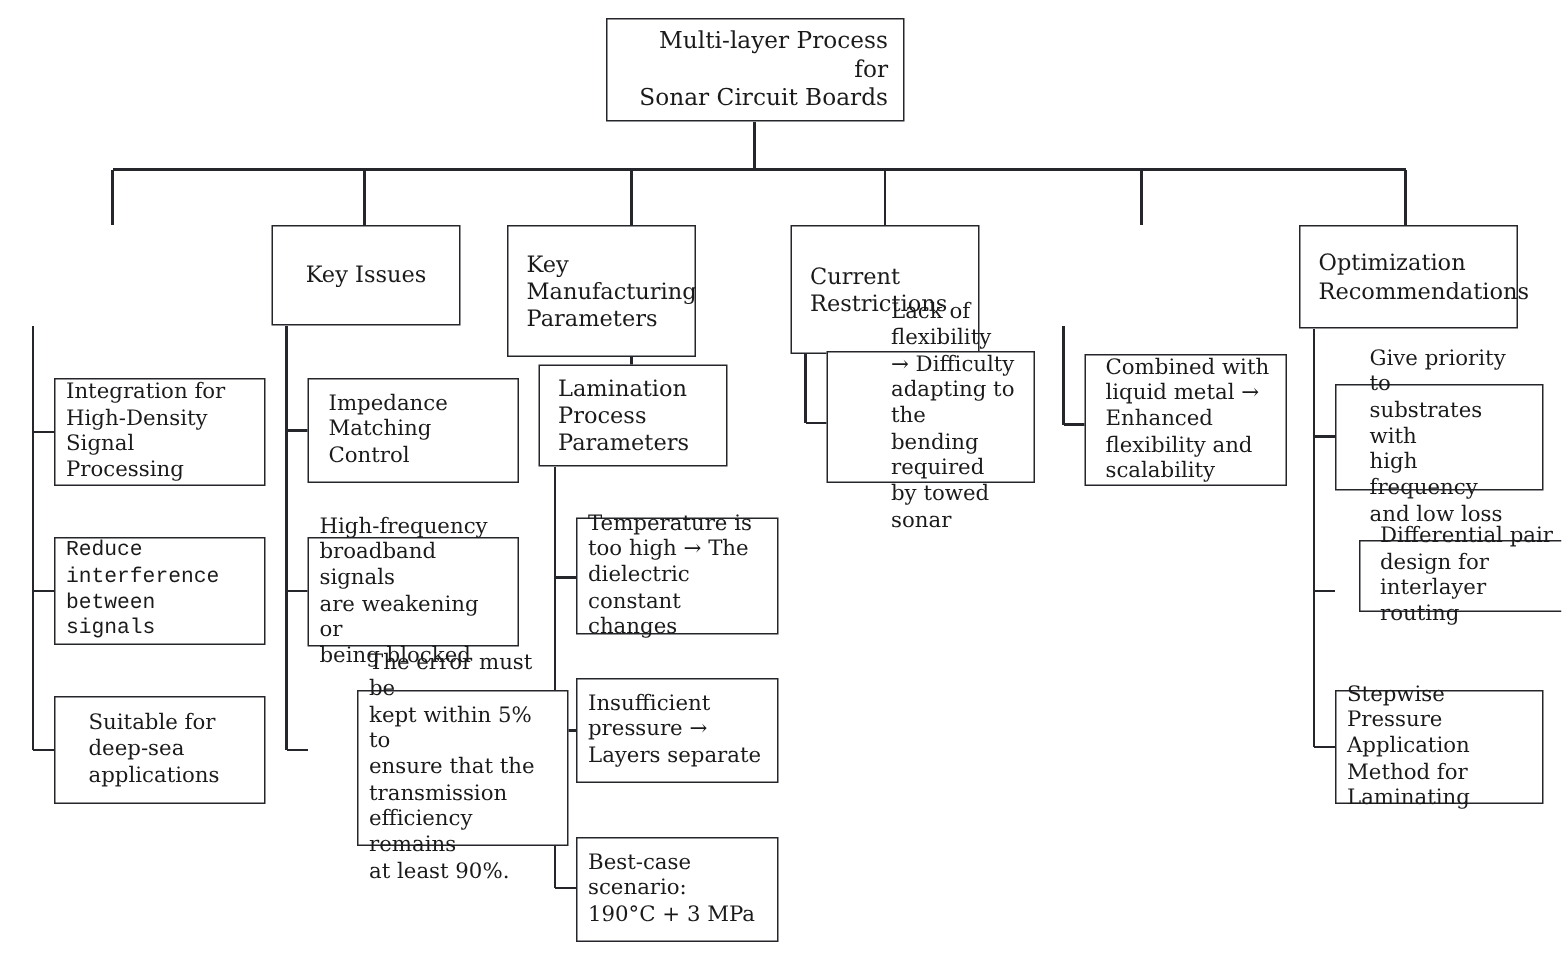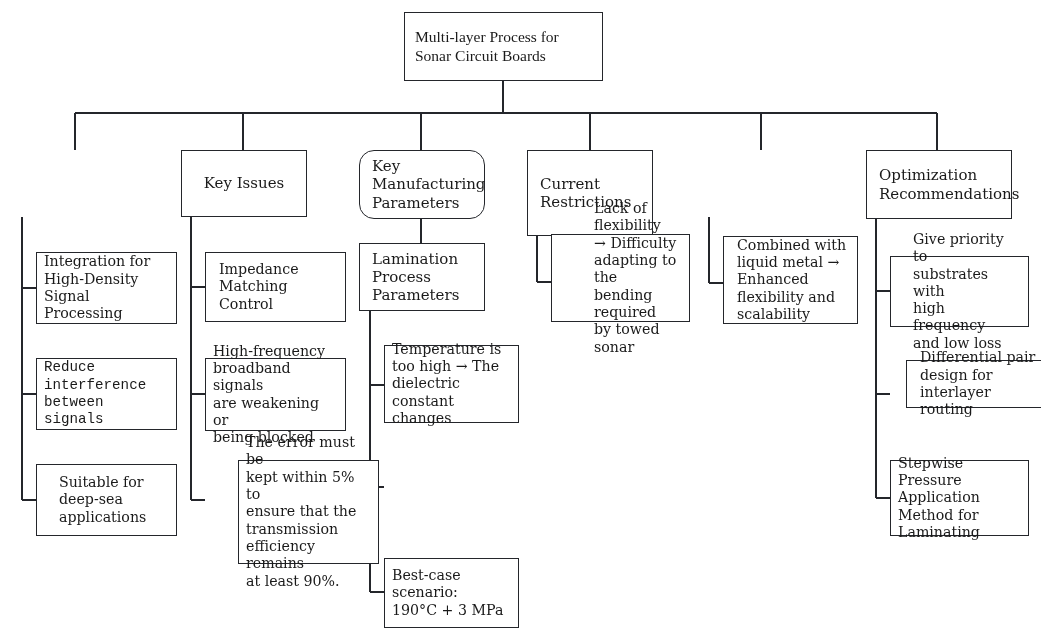--- a/index.html
+++ b/index.html
@@ -40,24 +40,23 @@
     display: block;
     width: 100%;
     line-height: 1.22;
     white-space: pre-line;
   }
   
   .n-root {
     border-width: 1.8px;
   }
   .n-root .txt {
-    text-align: left;
+    text-align: right;
     font-size: 15.5px;
     padding: 0 10px;
-    font-family: Liberation Serif, serif;
   }
   
   .n-cat .txt {
     font-size: 15px;
     padding: 0 12px;
   }
   .n-cat.center .txt { text-align: center; }
   .n-cat.left .txt   { text-align: left; }
   
   .n-leaf .txt {
@@ -157,35 +156,40 @@
   </div>
   <div class="node n-leaf" style="left:205px; top:460px; width:141px; height:104px;margin-left:33px;">
     <span class="txt">The error must be
 kept within 5% to
 ensure that the
 transmission
 efficiency remains
 at least 90%.</span>
   </div>
 
-  <div class="node n-cat left" style="left:359px; top:150px; width:126px; height:69px;border-radius:15px;">
+  <div class="node n-cat left" style="left:338px; top:150px; width:126px; height:88px;">
     <span class="txt">Key
 Manufacturing
 Parameters</span>
   </div>
   <div class="node n-cat left" style="left:359px; top:243px; width:126px; height:68px;">
     <span class="txt">Lamination
 Process
 Parameters</span>
   </div>
   <div class="node n-leaf" style="left:384px; top:345px; width:135px; height:78px;">
     <span class="txt">Temperature is
 too high → The
 dielectric constant
 changes</span>
+  </div>
+  <div class="node n-leaf" style="left:384px; top:452px; width:135px; height:70px;">
+    <span class="txt">Insufficient
+pressure →
+Layers separate</span>
   </div>
   <div class="node n-leaf" style="left:384px; top:558px; width:135px; height:70px;">
     <span class="txt">Best-case scenario:
 190°C + 3 MPa</span>
   </div>
 
   <div class="node n-cat left" style="left:527px; top:150px; width:126px; height:86px;">
     <span class="txt">Current
 Restrictions</span>
   </div>

